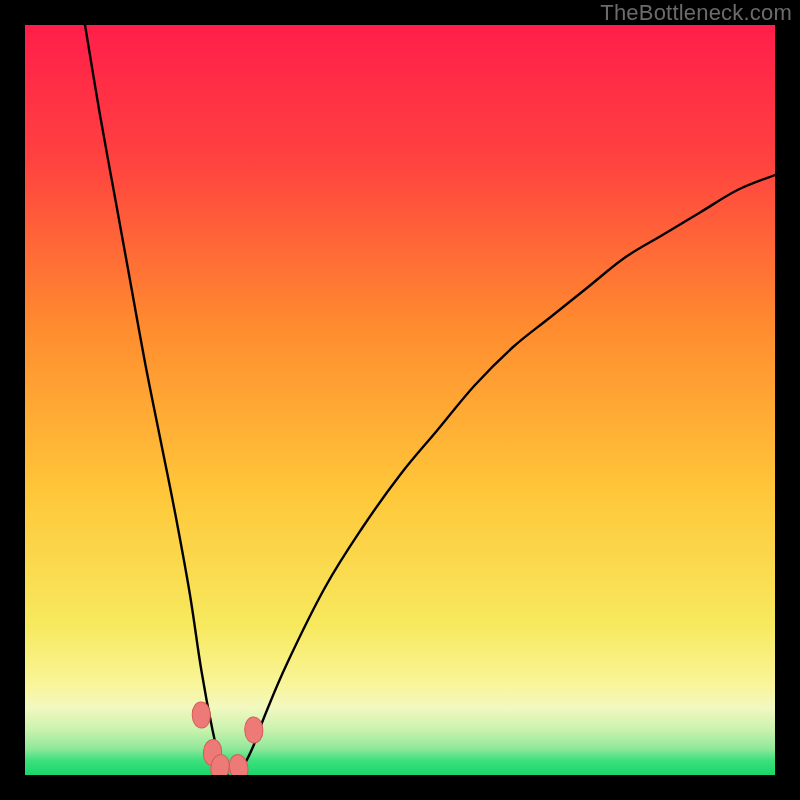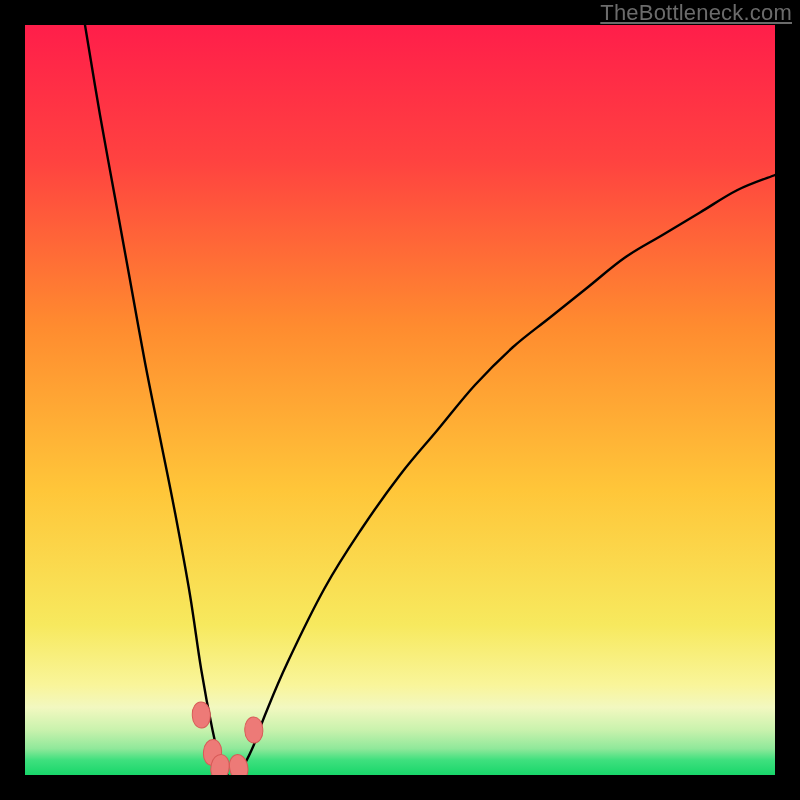--- a/index.html
+++ b/index.html
@@ -32,21 +32,20 @@
     inset: 0;
   }
   .watermark {
     position: absolute;
     top: 0px;
     right: 8px;
     color: #6b6b6b;
     font-size: 22px;
     font-weight: 500;
     letter-spacing: 0.2px;
-    text-decoration: underline;
   }
   svg.curve {
     position: absolute;
     inset: 0;
     width: 100%;
     height: 100%;
   }
   .marker {
     fill: #ed7a77;
     stroke: #d85a57;

